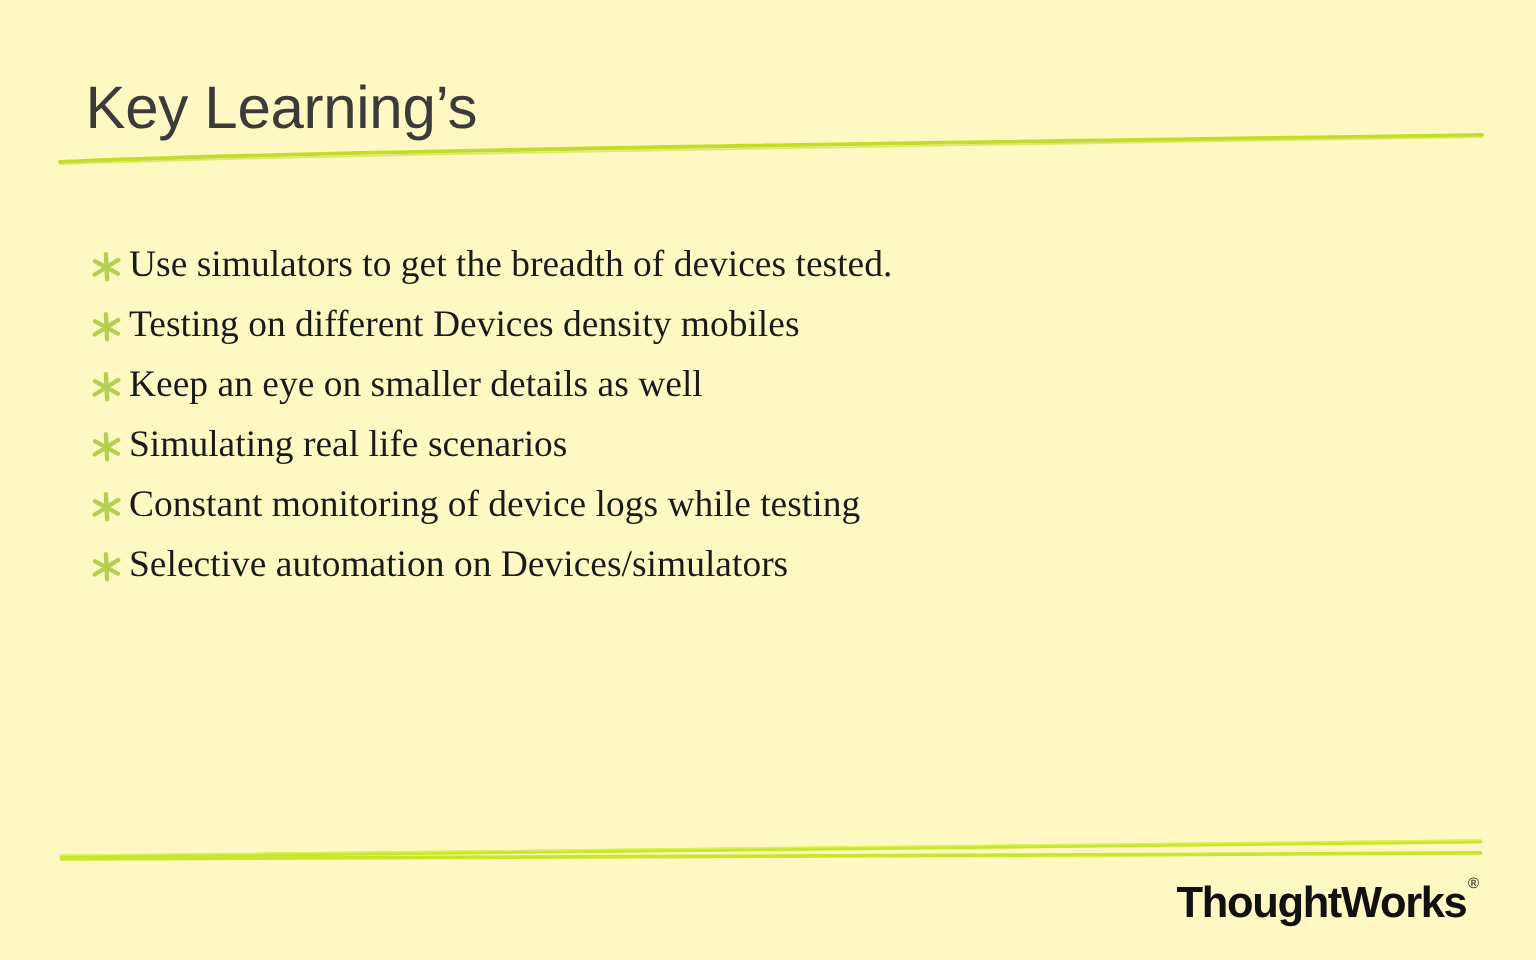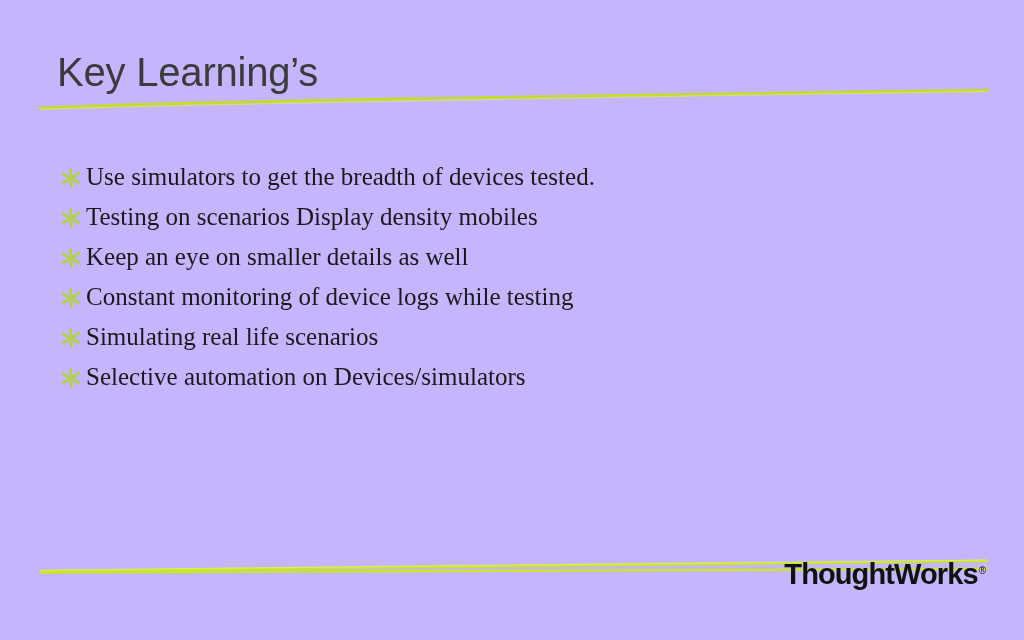--- a/index.html
+++ b/index.html
@@ -12,21 +12,21 @@
     height: 640px;
     position: relative;
     overflow: hidden;
     font-family: "Liberation Sans", sans-serif;
     -webkit-font-smoothing: antialiased;
   }
 
   .slide {
     position: absolute;
     inset: 0;
-    background: #c4b5fd;
+    background: #fef9c3;
   }
 
   
   .slide-title {
     position: absolute;
     left: 57px;
     top: 50px;
     font-family: "Liberation Sans", sans-serif;
     font-size: 40px;
     font-weight: 400;
@@ -85,23 +85,23 @@
     top: 552px;
     width: 952px;
     height: 30px;
     pointer-events: none;
   }
 
   
   .logo {
     position: absolute;
     right: 39px;
-    top: 560px;
+    top: 588px;
     display: flex;
-    align-items: flex-end;
+    align-items: center;
     color: #111111;
     font-family: "Liberation Sans", sans-serif;
     font-size: 29px;
     line-height: 1;
     letter-spacing: -0.9px;
     white-space: nowrap;
   }
   .logo-thought { font-weight: 700; }
   .logo-works   { font-weight: 700; }
   .logo-reg {
@@ -139,21 +139,21 @@
     </li>
 
     <li class="bullet-item">
       <svg class="bullet-icon" viewBox="0 0 30 30">
         <g fill="none" stroke="#b5cf52" stroke-width="2.9" stroke-linecap="round">
           <path d="M14.6,6.5 L15.4,23.2"></path>
           <path d="M7.4,11.2 L22.6,19.4"></path>
           <path d="M22.9,10.3 L7.1,20.0"></path>
         </g>
       </svg>
-      <span class="bullet-text">Testing on scenarios Display density mobiles</span>
+      <span class="bullet-text">Testing on different Devices density mobiles</span>
     </li>
 
     <li class="bullet-item">
       <svg class="bullet-icon" viewBox="0 0 30 30">
         <g fill="none" stroke="#b5cf52" stroke-width="2.9" stroke-linecap="round">
           <path d="M14.6,6.5 L15.4,23.2"></path>
           <path d="M7.4,11.2 L22.6,19.4"></path>
           <path d="M22.9,10.3 L7.1,20.0"></path>
         </g>
       </svg>
@@ -161,32 +161,32 @@
     </li>
 
     <li class="bullet-item">
       <svg class="bullet-icon" viewBox="0 0 30 30">
         <g fill="none" stroke="#b5cf52" stroke-width="2.9" stroke-linecap="round">
           <path d="M14.6,6.5 L15.4,23.2"></path>
           <path d="M7.4,11.2 L22.6,19.4"></path>
           <path d="M22.9,10.3 L7.1,20.0"></path>
         </g>
       </svg>
+      <span class="bullet-text">Simulating real life scenarios</span>
+    </li>
+
+    <li class="bullet-item">
+      <svg class="bullet-icon" viewBox="0 0 30 30">
+        <g fill="none" stroke="#b5cf52" stroke-width="2.9" stroke-linecap="round">
+          <path d="M14.6,6.5 L15.4,23.2"></path>
+          <path d="M7.4,11.2 L22.6,19.4"></path>
+          <path d="M22.9,10.3 L7.1,20.0"></path>
+        </g>
+      </svg>
       <span class="bullet-text">Constant monitoring of device logs while testing</span>
-    </li>
-
-    <li class="bullet-item">
-      <svg class="bullet-icon" viewBox="0 0 30 30">
-        <g fill="none" stroke="#b5cf52" stroke-width="2.9" stroke-linecap="round">
-          <path d="M14.6,6.5 L15.4,23.2"></path>
-          <path d="M7.4,11.2 L22.6,19.4"></path>
-          <path d="M22.9,10.3 L7.1,20.0"></path>
-        </g>
-      </svg>
-      <span class="bullet-text">Simulating real life scenarios</span>
     </li>
 
     <li class="bullet-item">
       <svg class="bullet-icon" viewBox="0 0 30 30">
         <g fill="none" stroke="#b5cf52" stroke-width="2.9" stroke-linecap="round">
           <path d="M14.6,6.5 L15.4,23.2"></path>
           <path d="M7.4,11.2 L22.6,19.4"></path>
           <path d="M22.9,10.3 L7.1,20.0"></path>
         </g>
       </svg>

